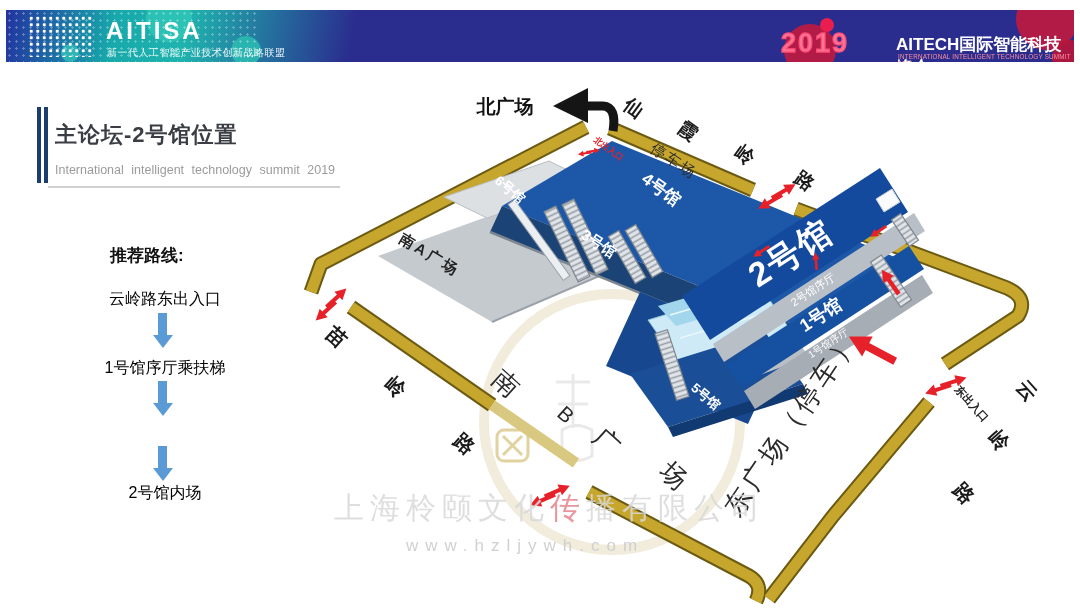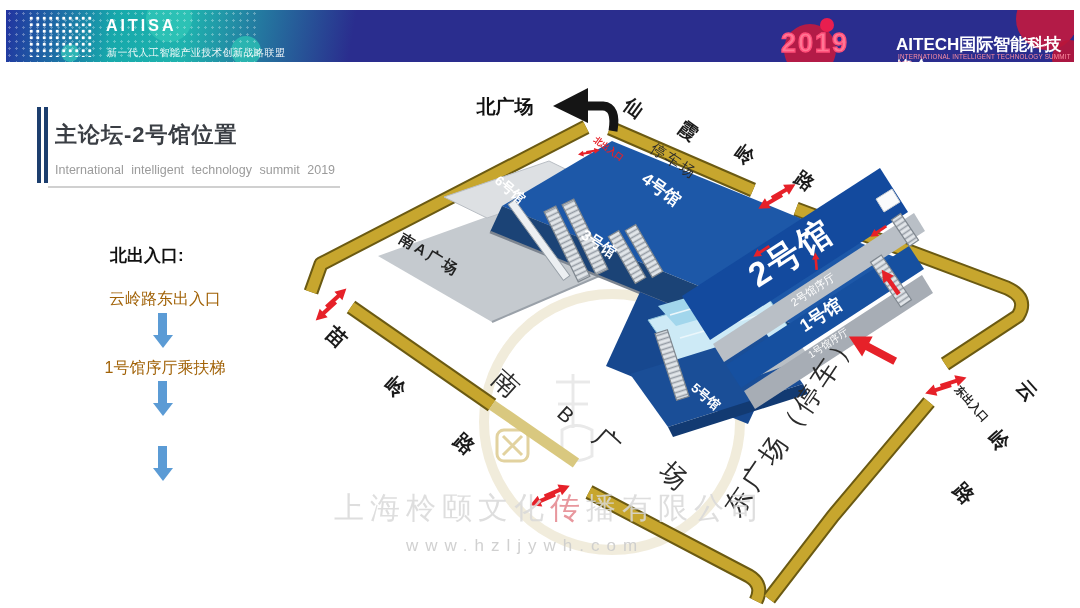--- a/index.html
+++ b/index.html
@@ -9,34 +9,34 @@
   #banner{position:absolute;left:6px;top:10px;width:1068px;height:52px;background:#2a2d8e;overflow:hidden;}
   #banner .left-grad{position:absolute;left:0;top:0;width:390px;height:100%;
       background:linear-gradient(100deg,#2233a0 0%,#17a9ab 28%,#1fb3ae 46%,#2a2d8e 88%);}
   .blob{position:absolute;border-radius:50%;}
   #banner .dots{position:absolute;left:0;top:0;width:250px;height:100%;
       background-image:radial-gradient(rgba(255,255,255,.30) 1px,transparent 1.4px);
       background-size:7px 7px;}
   .ai-glyph{position:absolute;left:22px;top:5px;width:66px;height:42px;
       background-image:radial-gradient(#fff 1.6px,transparent 1.9px);
       background-size:6.5px 6.5px;}
-  .aitisa-name{position:absolute;left:100px;top:7px;color:#fff;font-size:16px;font-weight:bold;letter-spacing:3px;}
+  .aitisa-name{position:absolute;left:100px;top:7px;color:#fff;font-size:24px;font-weight:bold;letter-spacing:3px;}
   .aitisa-sub{position:absolute;left:101px;top:36px;color:#fff;font-size:10px;opacity:.92;letter-spacing:.5px;}
   .year-2019{position:absolute;left:775px;top:18px;font-size:27px;font-weight:bold;color:#ff7795;
       -webkit-text-stroke:1.3px #ff4d78;letter-spacing:2px;}
   .summit-title{position:absolute;left:890px;top:23px;color:#fff;font-size:17px;font-weight:bold;}
   .summit-sub{position:absolute;left:892px;top:43px;color:#ff8fa3;font-size:6.3px;letter-spacing:.2px;}
   
   .vbar{position:absolute;width:4px;height:76px;top:107px;background:#1c3e6e;}
   #page-title{position:absolute;left:55px;top:120px;font-size:22px;font-weight:bold;color:#3a3e44;letter-spacing:1px;}
   #page-subtitle{position:absolute;left:55px;top:163px;font-size:12.5px;color:#9b9b9b;word-spacing:4px;}
   #title-rule{position:absolute;left:48px;top:186px;width:292px;height:2px;background:#d0d0d0;}
   
   .route-head{position:absolute;left:110px;top:244px;font-size:17px;font-weight:bold;color:#111;}
-  .route-step{position:absolute;left:30px;width:270px;text-align:center;font-size:16px;color:#a16207;}
+  .route-step{position:absolute;left:30px;width:270px;text-align:center;font-size:16px;color:#000000;}
   .flow-arrow{position:absolute;left:158px;width:9px;height:22px;background:#5b9bd5;}
   .flow-arrow::after{content:'';position:absolute;top:22px;left:-5.5px;border-left:10px solid transparent;
       border-right:10px solid transparent;border-top:13px solid #5b9bd5;}
   
   #mapsvg{position:absolute;left:0;top:0;}
   #mapsvg text{font-family:"Liberation Sans","DejaVu Sans",sans-serif;}
 </style>
 </head>
 <body>
 
@@ -224,20 +224,21 @@
     <div class="summit-title">AITECH国际智能科技峰会</div>
     <div class="summit-sub">INTERNATIONAL INTELLIGENT TECHNOLOGY SUMMIT 2019</div>
   </div>
 
   <div class="vbar" style="left:37px"></div>
   <div class="vbar" style="left:44px"></div>
   <div id="page-title">主论坛-2号馆位置</div>
   <div id="page-subtitle">International intelligent technology summit 2019</div>
   <div id="title-rule"></div>
 
-  <div class="route-head">北出入口:</div>
+  <div class="route-head">推荐路线:</div>
   <div class="route-step" style="top:289px">云岭路东出入口</div>
   <div class="flow-arrow" style="top:313px"></div>
   <div class="route-step" style="top:358px">1号馆序厅乘扶梯</div>
   <div class="flow-arrow" style="top:381px"></div>
   <div class="flow-arrow" style="top:446px"></div>
+  <div class="route-step" style="top:483px">2号馆内场</div>
 
 </div>
 
 </body></html>

